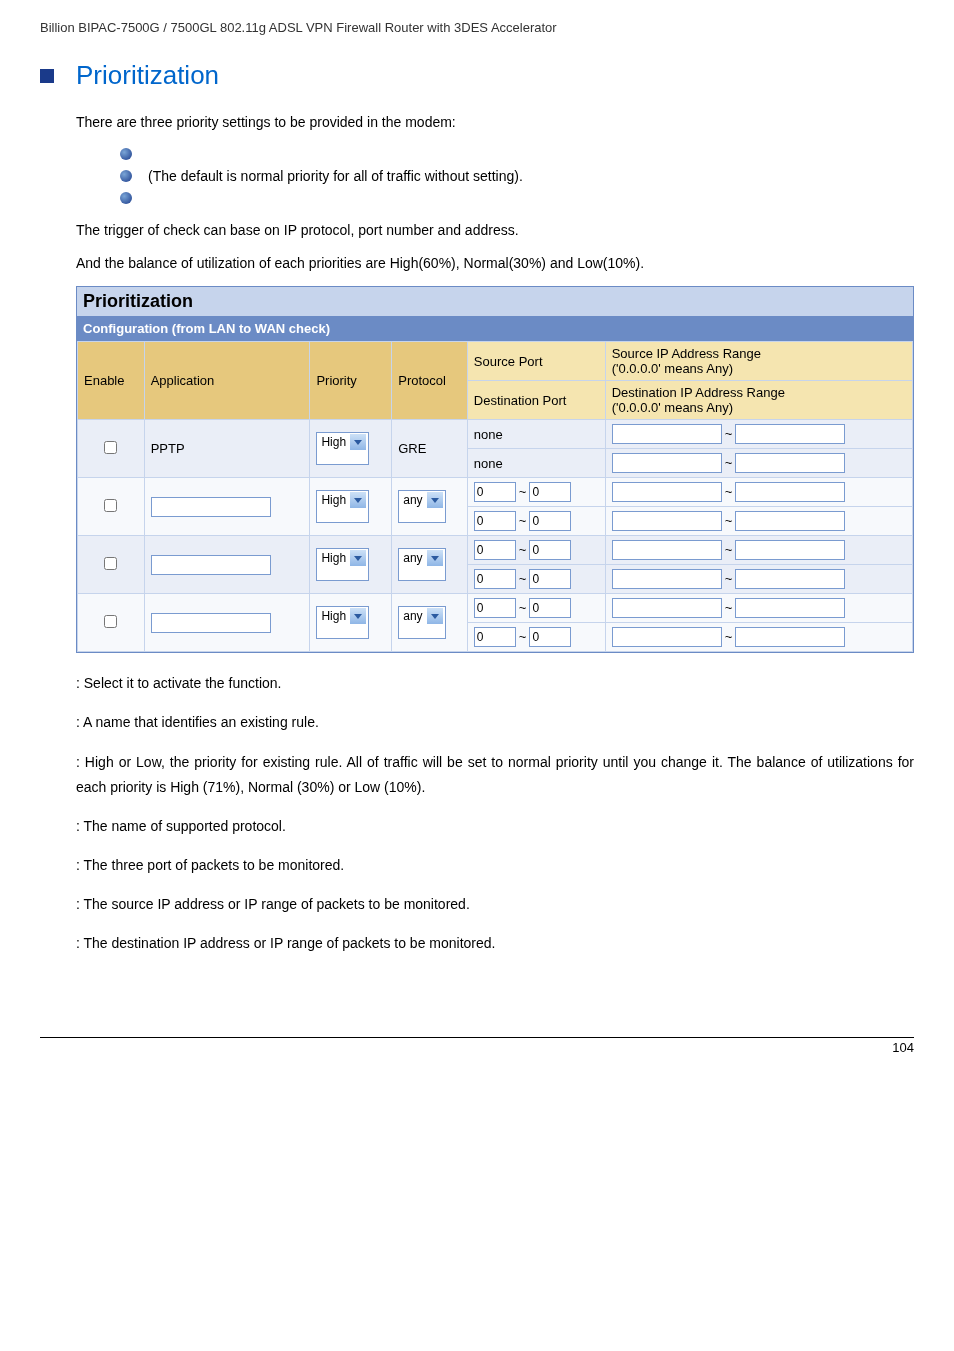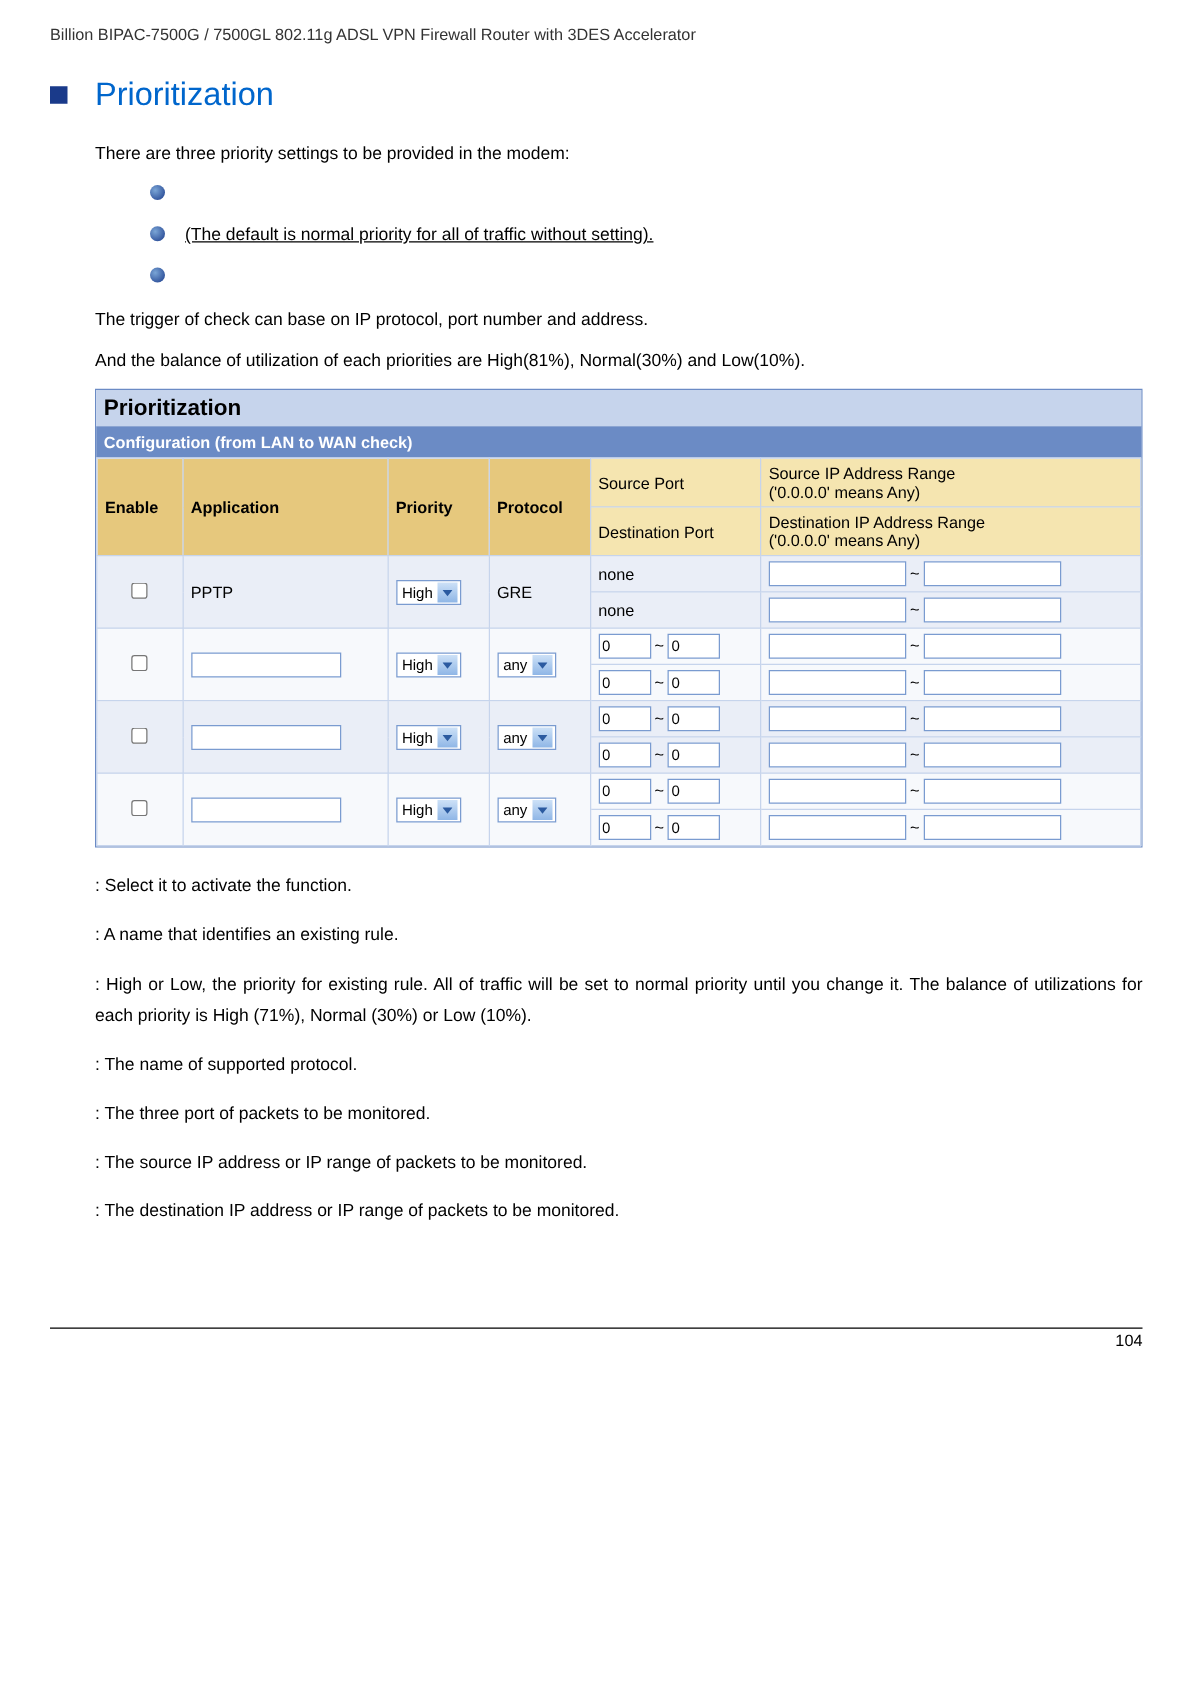--- a/index.html
+++ b/index.html
@@ -35,23 +35,22 @@
     margin-bottom: 12px;
     line-height: 1.6;
   }
   .bullet-list {
     margin-left: 80px;
     margin-bottom: 12px;
   }
   .bullet-item {
     display: flex;
     align-items: center;
-    margin-bottom: 15px;
+    margin-bottom: 4px;
     min-height: 18px;
-    text-decoration: underline;
   }
   .bullet-dot {
     width: 12px;
     height: 12px;
     border-radius: 50%;
     background: radial-gradient(circle at 35% 35%, #7aa5d6, #1a3a8a);
     margin-right: 16px;
     flex-shrink: 0;
   }
   .body-text {
@@ -82,21 +81,21 @@
   }
   table.prio td, table.prio th {
     border: 1px solid #C6D4EC;
     padding: 4px 6px;
     font-size: 13px;
     text-align: left;
     vertical-align: middle;
   }
   .hdr-left {
     background: #E6C87D;
-    font-weight: bold;
+    font-weight: normal;
   }
   .hdr-right {
     background: #F5E5B0;
     font-weight: normal;
   }
   .row-even {
     background: #EAEEF7;
   }
   .row-odd {
     background: #F7F9FC;
@@ -112,21 +111,21 @@
   }
   .app-input { width: 120px; }
   .port-input { width: 42px; }
   .ip-input { width: 110px; }
   .sel {
     display: inline-flex;
     align-items: center;
     border: 1px solid #7a9bd0;
     background: #fff;
     font-size: 12px;
-    padding: 1px 2px 1px 4px;
+    padding: 1px 2px 14px 4px;
     justify-content: space-between;
   }
   .sel-arrow {
     display: inline-flex;
     align-items: center;
     justify-content: center;
     width: 16px;
     height: 16px;
     background: linear-gradient(#cde1f7, #8fb6e6);
     margin-left: 4px;
@@ -171,21 +170,21 @@
     <div class="bullet-dot"></div>
     <span>(The default is normal priority for all of traffic without setting).</span>
   </div>
   <div class="bullet-item">
     <div class="bullet-dot"></div>
     <span></span>
   </div>
 </div>
 
 <div class="body-text">The trigger of check can base on IP protocol, port number and address.</div>
-<div class="body-text">And the balance of utilization of each priorities are High(81%), Normal(30%) and Low(10%).</div>
+<div class="body-text">And the balance of utilization of each priorities are High(60%), Normal(30%) and Low(10%).</div>
 
 <div class="config-table-wrap">
   <div class="table-title">Prioritization</div>
   <div class="table-subtitle">Configuration (from LAN to WAN check)</div>
   <table class="prio">
     <tbody>
         <tr>
       <th rowspan="2" class="hdr-left">Enable</th>
       <th rowspan="2" class="hdr-left">Application</th>
       <th rowspan="2" class="hdr-left">Priority</th>

